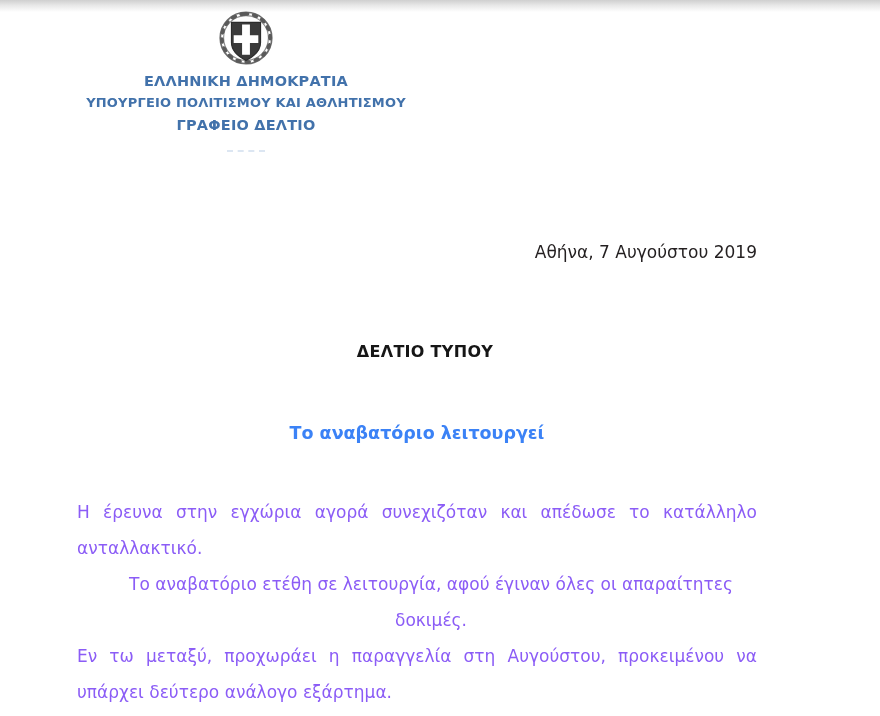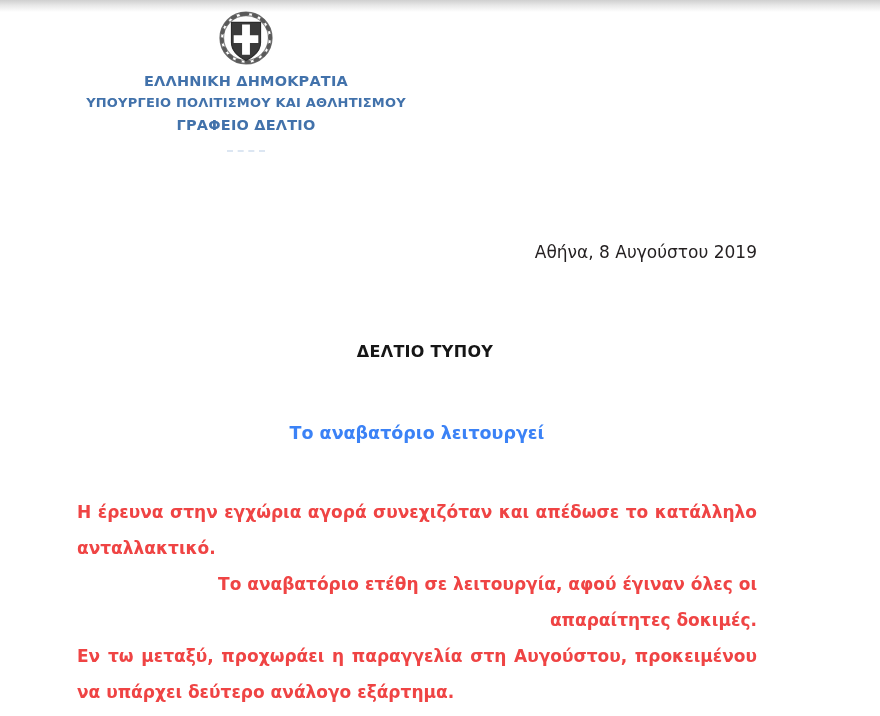--- a/index.html
+++ b/index.html
@@ -114,24 +114,23 @@
     left: 0;
     top: 494px;
     width: 680px;
   }
   .para {
     margin: 0;
     font-size: 17px;
     line-height: 36px;
     text-align: justify;
     text-justify: inter-word;
-    color: #ef4444;
-    font-weight: bold;
+    color: #8b5cf6;
   }
-  .para.flush { text-align: right; margin-left: 28px; }
+  .para.flush { text-align: center; margin-left: 28px; }
 </style>
 </head>
 <body>
 
 <div class="page-top-shade"></div>
 
 <div class="page">
 
   <div class="letterhead">
 
@@ -169,21 +168,21 @@
 
     <div class="letterhead-line lh1">ΕΛΛΗΝΙΚΗ ΔΗΜΟΚΡΑΤΙΑ</div>
     <div class="letterhead-line lh2">ΥΠΟΥΡΓΕΙΟ ΠΟΛΙΤΙΣΜΟΥ ΚΑΙ ΑΘΛΗΤΙΣΜΟΥ</div>
     <div class="letterhead-line lh3">ΓΡΑΦΕΙΟ ΔΕΛΤΙΟ</div>
 
     <div class="letterhead-rule"></div>
   </div>
 
   <div class="content">
 
-    <div class="dateline">Αθήνα, 8 Αυγούστου 2019</div>
+    <div class="dateline">Αθήνα, 7 Αυγούστου 2019</div>
 
     <div class="press-label">ΔΕΛΤΙΟ ΤΥΠΟΥ</div>
 
     <div class="headline">Το αναβατόριο λειτουργεί</div>
 
     <div class="body-copy">
       <p class="para">Η έρευνα στην εγχώρια αγορά συνεχιζόταν και απέδωσε το κατάλληλο ανταλλακτικό.</p>
       <p class="para flush">Το αναβατόριο ετέθη σε λειτουργία, αφού έγιναν όλες οι απαραίτητες δοκιμές.</p>
       <p class="para">Εν τω μεταξύ, προχωράει η παραγγελία στη Αυγούστου, προκειμένου να υπάρχει δεύτερο ανάλογο εξάρτημα.</p>
     </div>

